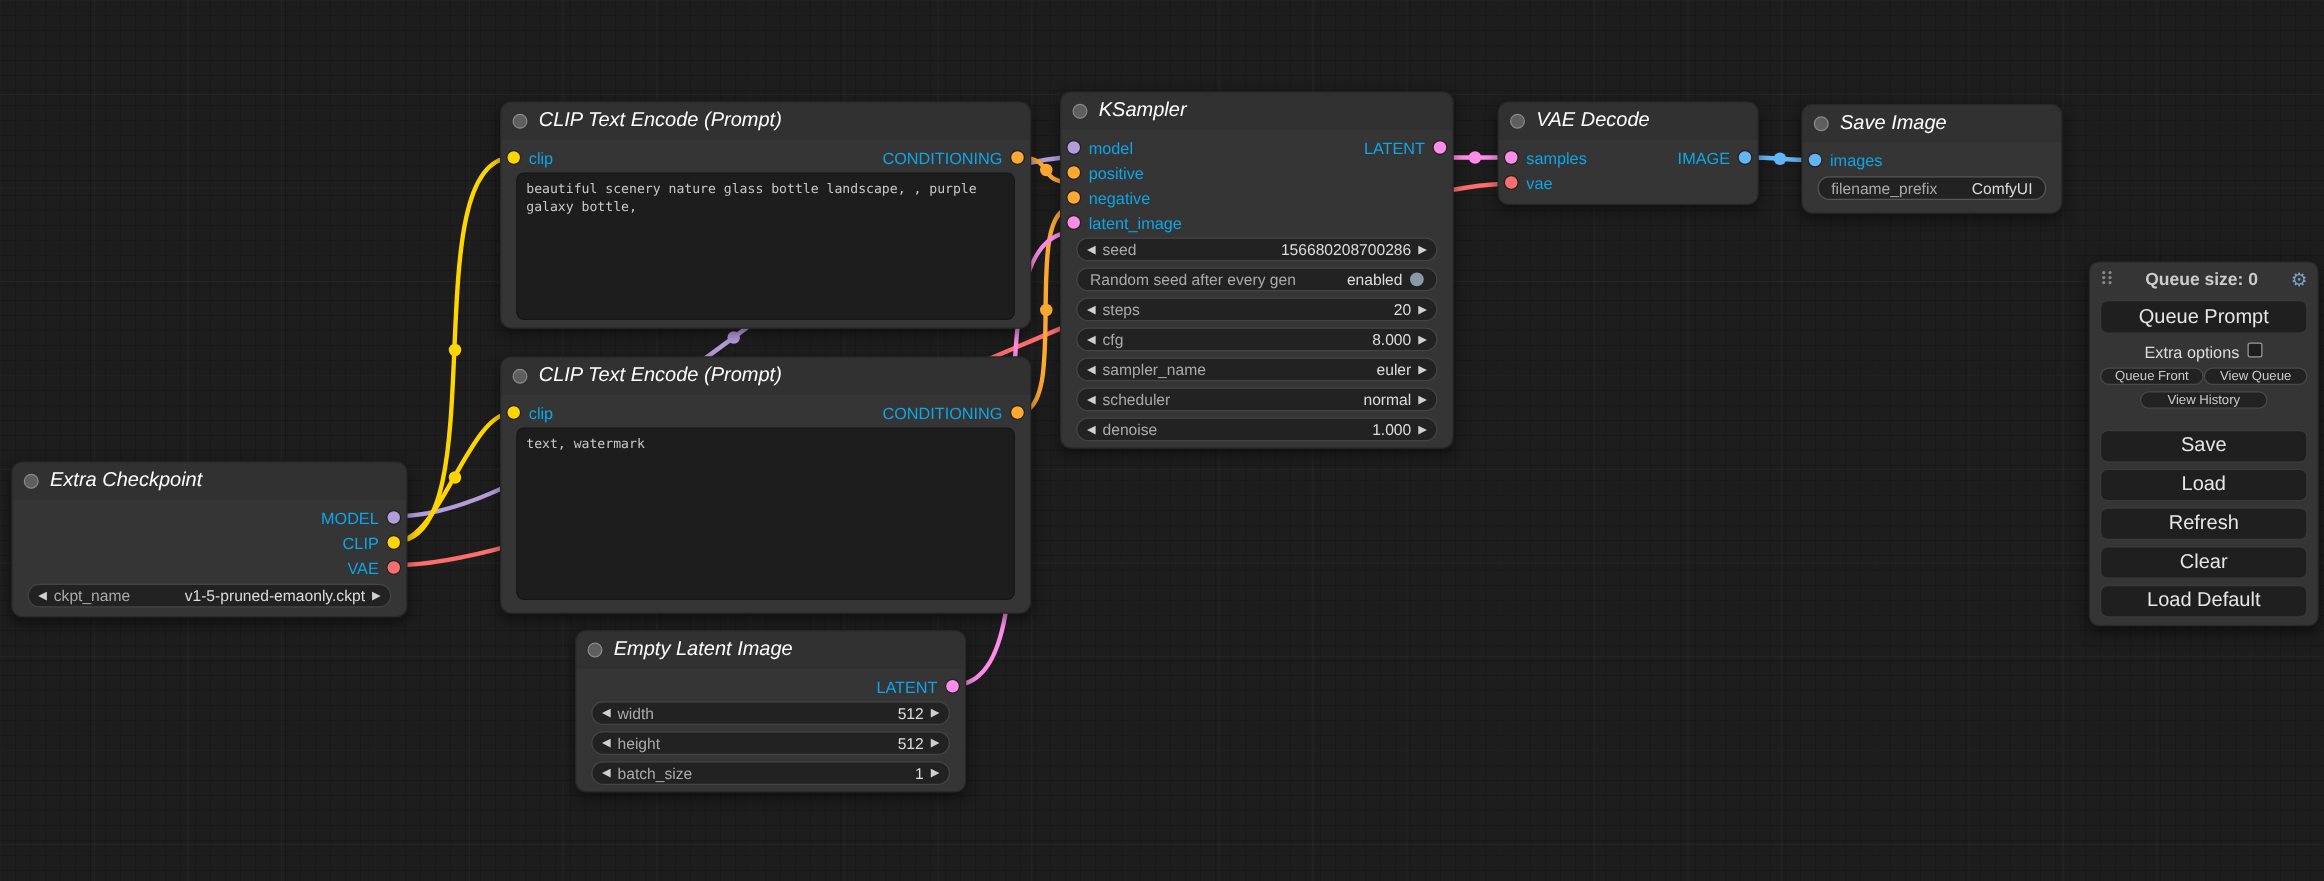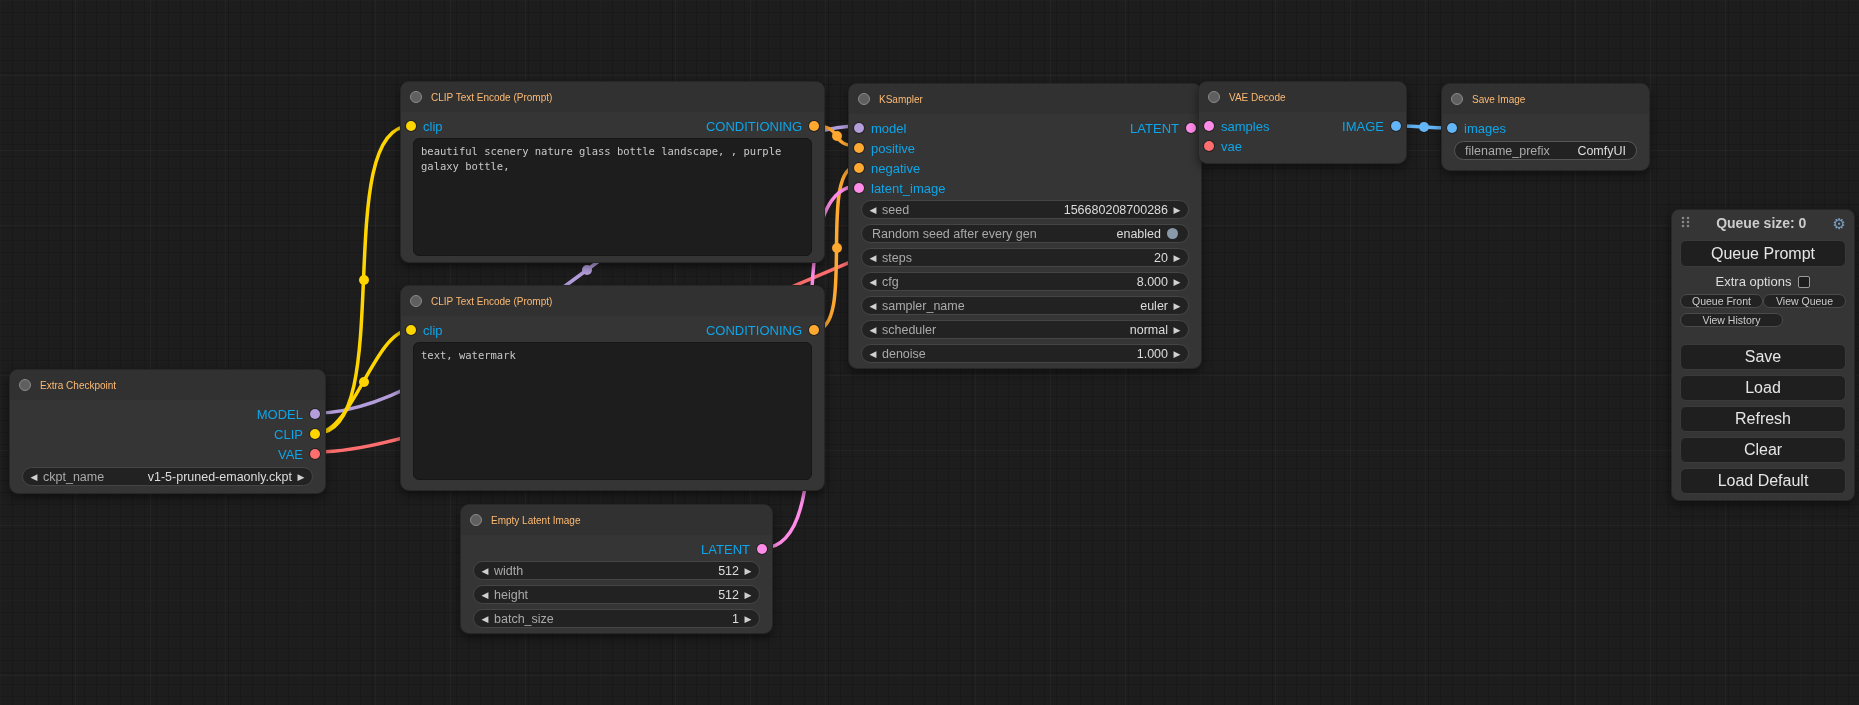--- a/index.html
+++ b/index.html
@@ -21,21 +21,21 @@
     color:#c8c8c8;box-sizing:border-box;
   }
   .node-title{
     height:30px;display:flex;align-items:center;border-radius:9px 9px 0 0;
     background:rgba(0,0,0,.06);
   }
   .ndot{
     width:10px;height:10px;border-radius:50%;background:#5f5f5f;
     border:1px solid #8a8a8a;margin:0 9px 0 9px;flex:none;
   }
-  .ntitle{font-size:10px;color:#fdba74;white-space:nowrap;}
+  .ntitle{font-size:16px;color:#ffffff;white-space:nowrap;font-style:italic;}
   .slots{position:relative;padding-top:4px;}
   .slot-row{height:20px;display:flex;align-items:center;font-size:13px;color:#0ea5e9;}
   .port{width:10px;height:10px;border-radius:50%;flex:none;box-shadow:0 0 0 1px rgba(0,0,0,.35);}
   .slot-in .port{margin-left:5px;margin-right:7px;}
   .slot-out{justify-content:flex-end;}
   .slot-out .port{margin-right:5px;margin-left:7px;}
   .slot-both .port:first-child{margin-left:5px;margin-right:7px;}
   .slot-both .spacer{flex:1;}
   .slot-both .port:last-child{margin-right:5px;margin-left:7px;}
   .abs-out{position:absolute;top:4px;left:0;right:0;}
@@ -64,24 +64,24 @@
   .qp-header{display:flex;align-items:flex-start;height:22px;font-weight:bold;}
   .qp-title{flex:1;text-align:center;font-size:14px;color:#cccccc;}
   .drag-handle{flex:none;display:block;width:10px;height:14px;cursor:grab;}
   .gear{flex:none;font-size:15px;cursor:pointer;font-family:"DejaVu Sans",sans-serif;}
   .qp-btn{
     display:block;width:100%;height:26px;margin-top:5px;background:#1f1f1f;
     border:1px solid #3a3a3a;border-radius:6px;color:#e6e6e6;font-size:16px;
     font-family:inherit;cursor:pointer;box-sizing:border-box;line-height:1;
   }
   .qp-btn-primary{height:27px;margin-top:3px;}
-  .qp-extra{display:flex;align-items:center;justify-content:center;gap:7px;margin-top:7px;height:15px;font-size:13px;color:#dddddd;}
+  .qp-extra{display:flex;align-items:flex-start;justify-content:center;gap:7px;margin-top:7px;height:15px;font-size:13px;color:#dddddd;}
   .qp-checkbox{width:12px;height:12px;border:1.5px solid #9a9a9a;background:#1e1e1e;border-radius:2px;box-sizing:border-box;cursor:pointer;}
   .qp-row{display:flex;gap:0;margin-top:5px;}
-  .qp-row.center{justify-content:flex-start;}
+  .qp-row.center{justify-content:center;}
   .qp-pill{
     flex:1;height:14px;background:#222;border:1px solid #4a4a4a;border-radius:7px;
     color:#cccccc;font-size:10.5px;font-family:inherit;cursor:pointer;line-height:1;
     padding:0 4px;box-sizing:border-box;
   }
   .qp-pill.narrow{flex:0 0 62%;}
   .qp-gap{height:12px;}
 </style>
 </head>
 <body>
@@ -198,21 +198,21 @@
       <span class="warrow">▶</span>
     </div>
     <div class="widget">
       <span class="warrow">◀</span>
       <span class="wlabel">batch_size</span>
       <span class="wvalue">1</span>
       <span class="warrow">▶</span>
     </div>
   </div>
 
-  <div class="node" style="left:848px;top:83px;width:354px;height:286px">
+  <div class="node" style="left:848px;top:73px;width:315px;height:286px">
     <div class="node-title">
       <span class="ndot"></span>
       <span class="ntitle">KSampler</span>
     </div>
     <div class="slots">
       <div class="slot-row slot-in">
         <span class="port" style="background-color: rgb(179, 157, 219);"></span>
         <span class="slot-label">model</span>
       </div>
       <div class="slot-row slot-in">

